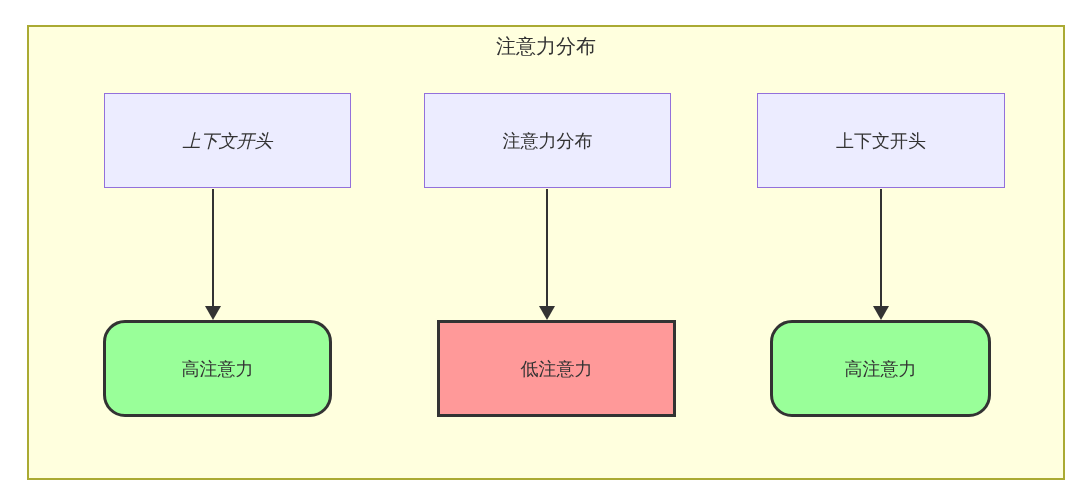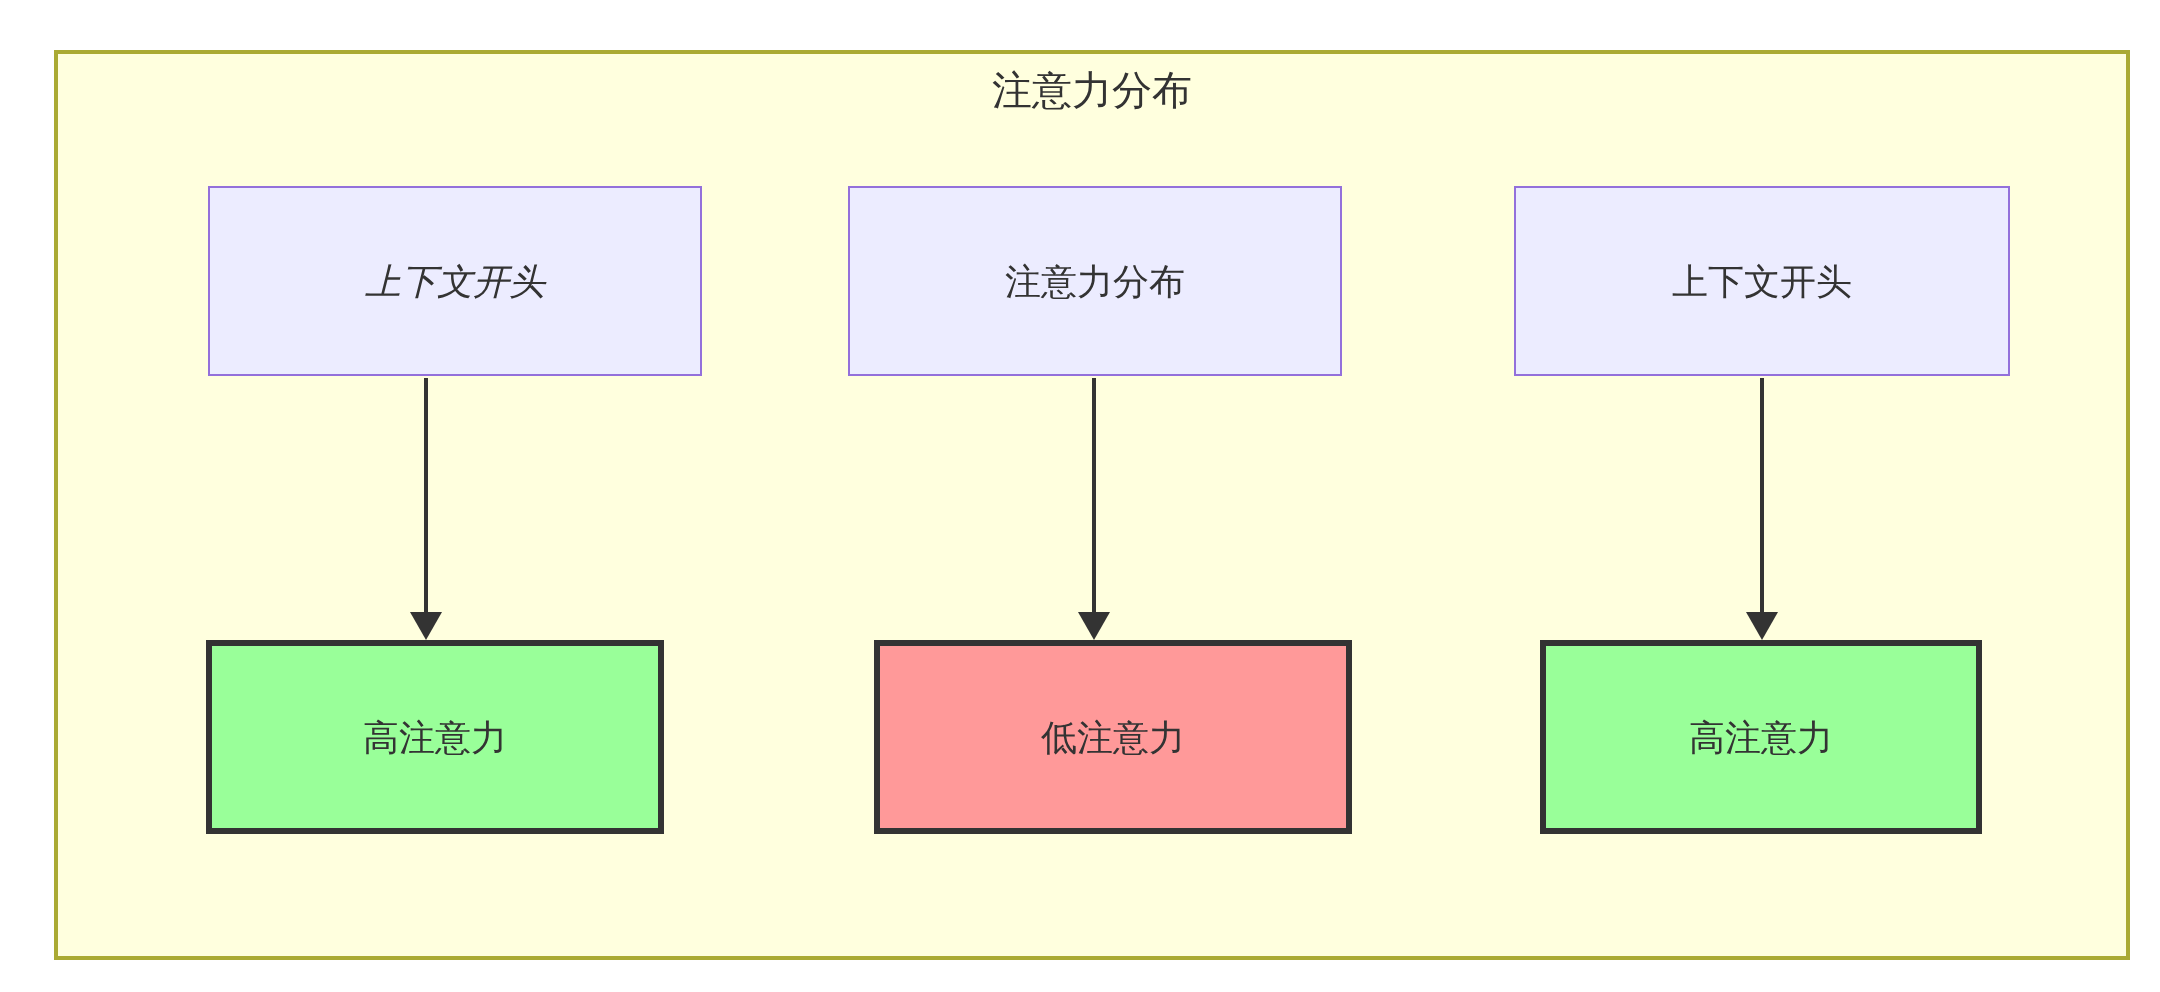--- a/index.html
+++ b/index.html
@@ -51,21 +51,21 @@
     top: 93px;
     height: 95px;
     background: var(--node_bg, #ECECFF);
     border: 1px solid var(--node_border, #9370DB);
   }
   .node-result {
     top: 320px;
     height: 97px;
     border: 3px solid var(--dark_border, #333333);
   }
-  .node-high { background: var(--high_bg, #99ff99); }
+  .node-high { background: var(--high_bg, #99ff99); border-radius: 22px; }
   .node-low  { background: var(--low_bg, #ff9999); }
 
   .ctx-a { left: 104px;  width: 247px; font-style: italic; }
   .ctx-b { left: 424px; width: 247px; }
   .ctx-c { left: 757px; width: 248px; }
 
   .res-a { left: 103px; width: 229px; }
   .res-b { left: 437px; width: 239px; text-align: right; }
   .res-c { left: 770px; width: 221px; }
 

